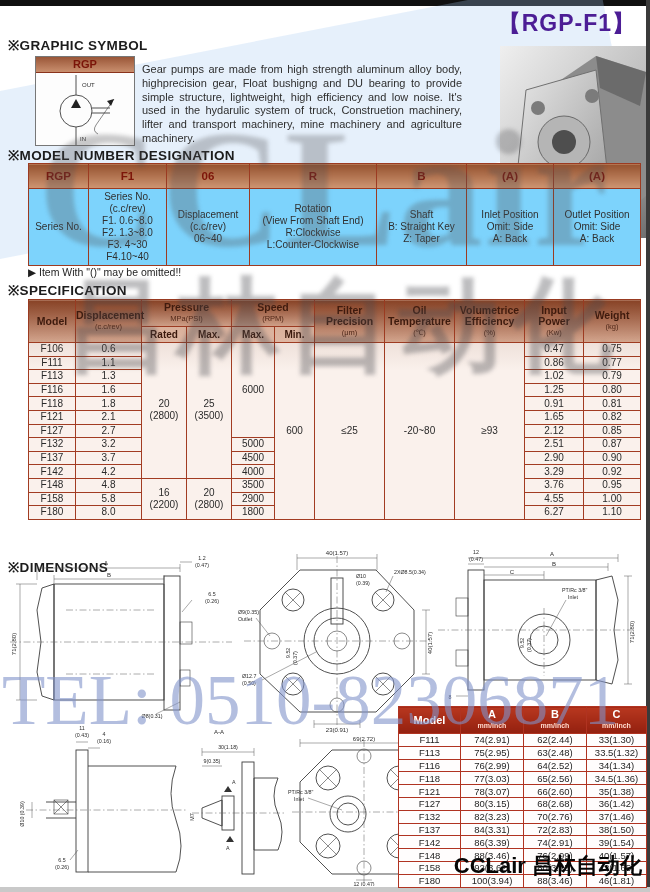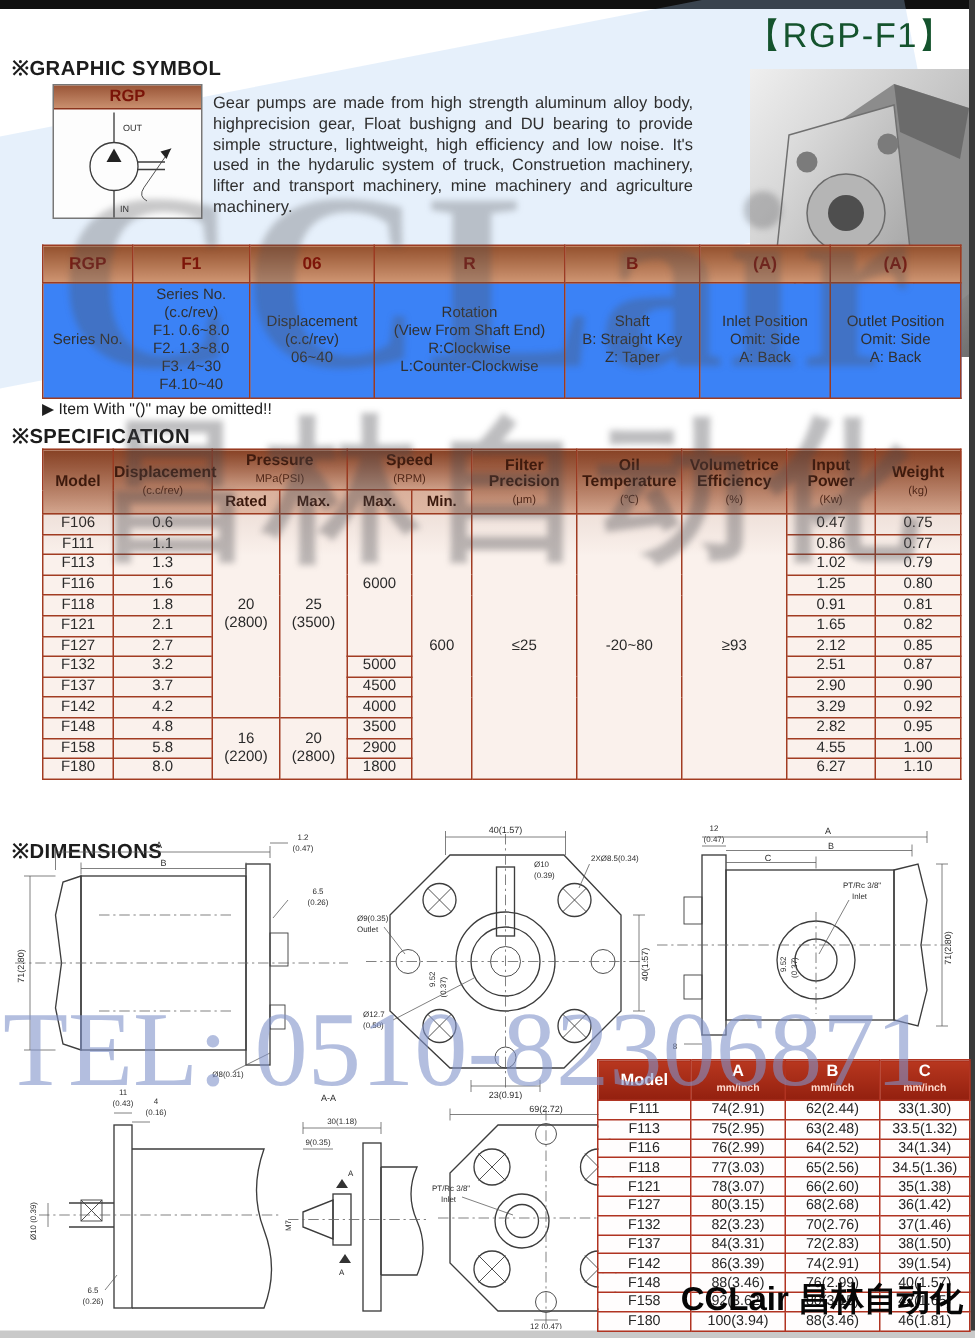--- a/index.html
+++ b/index.html
@@ -1,35 +1,35 @@
 <!DOCTYPE html>
 <html><head>
 <meta charset="utf-8">
 <style>
   html,body{margin:0;padding:0;}
   body{width:650px;height:892px;font-family:"Liberation Sans",sans-serif;background:#fff;}
   #page{position:relative;width:650px;height:892px;background:#ffffff;overflow:hidden;}
   .topbar{position:absolute;left:0;top:0;width:650px;height:6px;background:#101010;}
   .rightbar{position:absolute;right:0;top:0;width:4px;height:892px;background:#3a3a3a;}
   .bottombar{position:absolute;left:0;bottom:0;width:650px;height:5px;background:#c9c9c9;}
-  .doc-title{position:absolute;right:14px;top:8px;font-size:23px;font-weight:normal;letter-spacing:1px;color:#14532d;white-space:nowrap;}
+  .doc-title{position:absolute;right:14px;top:8px;font-size:23px;font-weight:bold;letter-spacing:1px;color:#4c1d95;white-space:nowrap;}
   .sec-h{position:absolute;font-size:13.5px;font-weight:bold;color:#1c1c1c;letter-spacing:.3px;}
   
   .sym-box{position:absolute;left:35px;top:56px;width:100px;height:90px;border:1px solid #777;background:#fdfdfd;box-sizing:border-box;}
   .sym-head{height:15px;background:linear-gradient(180deg,#9a5638,#c98f6e);border-bottom:1px solid #8a331c;color:#7a1408;font-weight:bold;font-size:11px;text-align:center;line-height:15px;}
   .sym-body{position:relative;height:73px;}
   .desc{position:absolute;left:142px;top:63px;width:320px;font-size:11px;line-height:13.8px;color:#2e2e2e;text-align:justify;}
   .photo{position:absolute;left:500px;top:46px;width:146px;height:192px;}
   
   table{border-collapse:collapse;table-layout:fixed;}
   
   .mnd-table{position:absolute;left:28px;top:163px;width:612px;}
   .mnd-table th,.mnd-table td{border:1px solid #9c3b22;}
   .mnd-table th{height:22px;background:linear-gradient(180deg,#95522f,#cf9673);color:#7d1509;font-size:11.5px;font-weight:bold;}
-  .mnd-table td{background:#3b82f6;font-size:10px;line-height:12px;color:#303030;text-align:center;white-space:pre-line;padding:2px 1px;}
+  .mnd-table td{background:#7dd3fc;font-size:10px;line-height:12px;color:#303030;text-align:center;white-space:pre-line;padding:2px 1px;}
   .note{position:absolute;left:28px;top:266px;font-size:10.5px;color:#1e1e1e;}
   
   .spec-table{position:absolute;left:28px;top:299px;width:612px;}
   .spec-table th,.spec-table td{border:1px solid #a23c22;}
   .spec-table thead th{background:linear-gradient(180deg,#8d4729,#ddb19a);color:#33150a;font-size:10.5px;line-height:11px;font-weight:bold;padding:2px 0;}
   .spec-table thead .sub th{background:#e9c4b0;font-size:10px;height:15px;padding:0;}
   .spec-table thead .unit{font-size:7.5px;font-weight:normal;color:#4a2517;}
   .spec-table td{background:#faf1ec;font-size:10px;color:#2a2a2a;text-align:center;height:12.6px;padding:0 1px;line-height:12px;}
   .spec-table td.pre{white-space:pre-line;}
   .spec-fade{position:absolute;left:28px;top:299px;width:612px;height:72px;background:linear-gradient(180deg,rgba(118,52,28,.22),rgba(118,52,28,0));pointer-events:none;}
@@ -111,20 +111,21 @@
       <circle cx="64" cy="96" r="26" fill="#b5b5b5" stroke="#6a6a6a"></circle>
       <circle cx="64" cy="96" r="12" fill="#4e4e4e"></circle>
       <circle cx="38" cy="62" r="7" fill="#7b7b7b"></circle>
       <circle cx="92" cy="50" r="7" fill="#7b7b7b"></circle>
       <circle cx="42" cy="140" r="7" fill="#7b7b7b"></circle>
       <circle cx="96" cy="132" r="7" fill="#7b7b7b"></circle>
       <polygon points="96,10 146,26 140,60 100,42" fill="#5d5d5d" opacity=".7"></polygon>
     </svg>
   </div>
 
+  <div class="sec-h" style="left:8px;top:146px;">※MODEL NUMBER DESIGNATION</div>
 
   <table class="mnd-table">
     <colgroup>
         <col style="width:60px">
         <col style="width:78px">
         <col style="width:83px">
         <col style="width:127px">
         <col style="width:90px">
         <col style="width:87px">
         <col style="width:87px">
@@ -302,21 +303,21 @@
           <td>0.92</td>
         </tr>
         <tr>
           <td>F148</td>
           <td>4.8</td>
           <td rowspan="3" class="pre">16
 (2200)</td>
           <td rowspan="3" class="pre">20
 (2800)</td>
           <td>3500</td>
-          <td>2.82</td>
+          <td>3.76</td>
           <td>0.95</td>
         </tr>
         <tr>
           <td>F158</td>
           <td>5.8</td>
           <td>2900</td>
           <td>4.55</td>
           <td>1.00</td>
         </tr>
         <tr>

